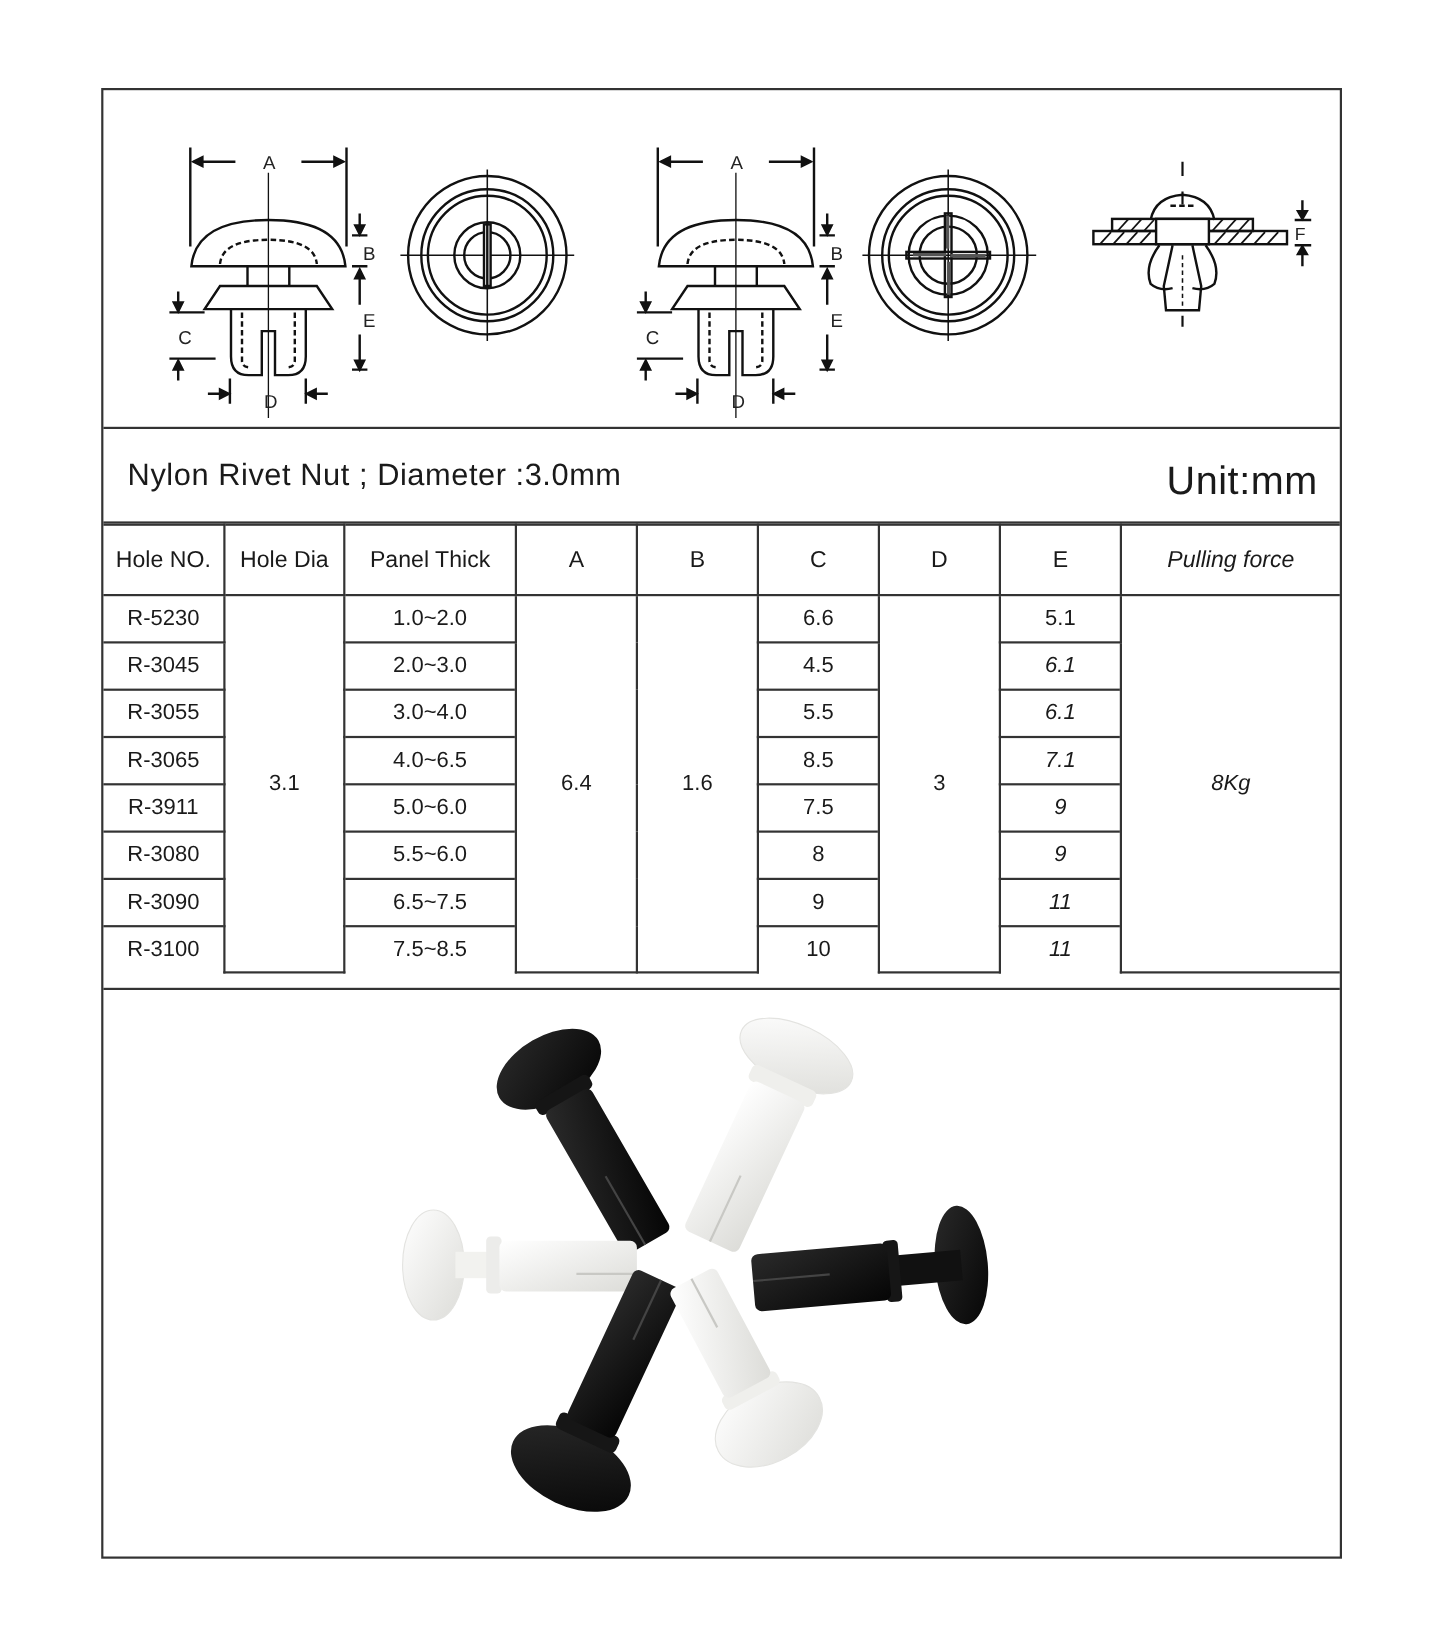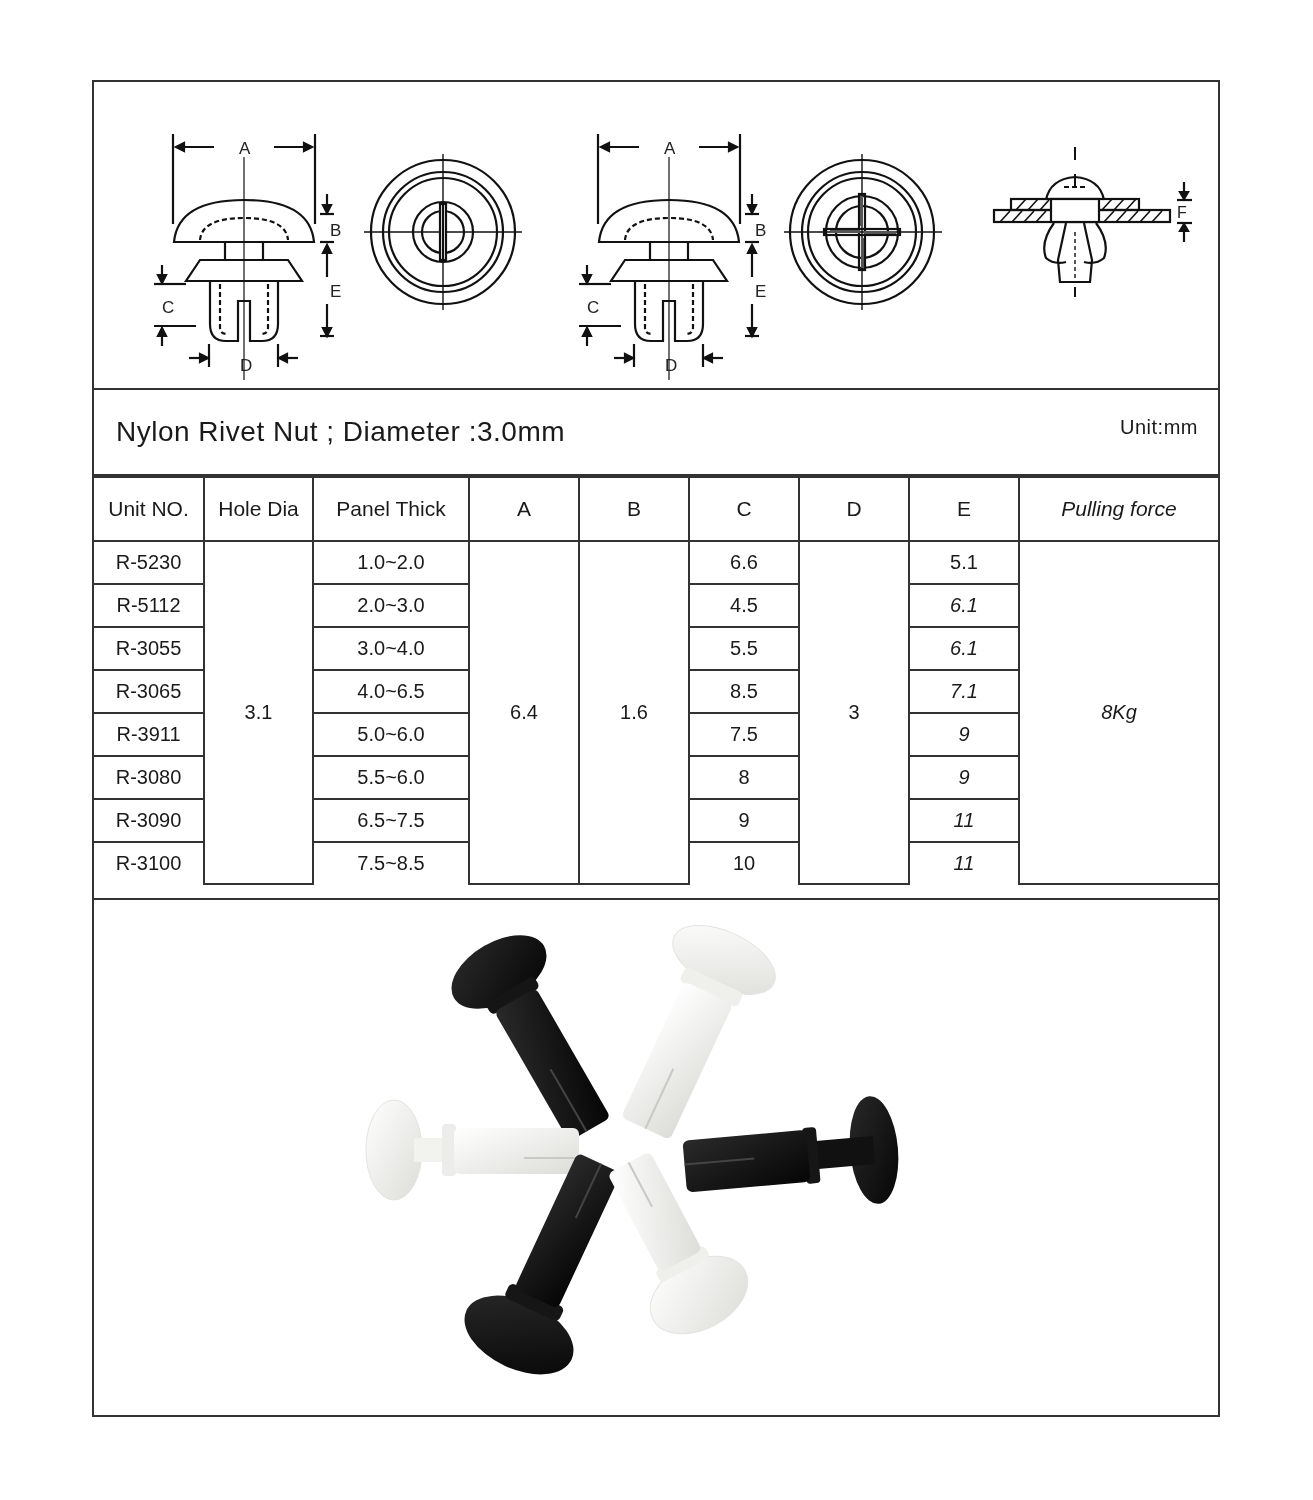--- a/index.html
+++ b/index.html
@@ -2,21 +2,21 @@
 <html><head>
 <meta charset="utf-8">
 <style>
   html, body { margin:0; padding:0; background:#ffffff; }
   body { width:1313px; height:1500px; position:relative; overflow:hidden; font-family:"Liberation Sans", sans-serif; color:#1a1a1a; }
   .frame { position:absolute; left:92px; top:80px; width:1128px; height:1337px; border:2px solid #333; box-sizing:border-box; }
   .diagrams { position:absolute; left:0; top:0; width:1124px; height:306px; border-bottom:2px solid #333; }
   .diagrams svg { position:absolute; left:0; top:0; }
   .titlebar { position:absolute; left:0; top:308px; width:1124px; height:84px; border-bottom:2px solid #333; }
   .title-left { position:absolute; left:6px; top:26px; font-size:28px; letter-spacing:0.5px;margin-left:16px; }
-  .title-right { position:absolute; right:20px; top:26px; font-size:20px; letter-spacing:0.5px; }
+  .title-right { position:absolute; right:20px; top:26px; font-size:36px; letter-spacing:0.5px; }
   table.spec { position:absolute; left:0; top:394px; border-collapse:collapse; table-layout:fixed; font-size:20px; }
   table.spec td, table.spec th { border:2px solid #333; text-align:center; padding:0; font-weight:normal; }
   table.spec th { height:62px; font-size:21px; }
   table.spec td { height:41px; }
   table.spec tr:last-child td { border-bottom:none; }
   table.spec tr td:first-child, table.spec tr th:first-child { border-left:none; }
   table.spec tr td:last-child, table.spec tr th:last-child { border-right:none;font-style:italic; }
   .photo { position:absolute; left:0; top:816px; width:1124px; height:517px; border-top:2px solid #333; }
   .photo svg { position:absolute; left:0; top:0; }
 </style>
@@ -203,21 +203,21 @@
         <col style="width:156px">
         <col style="width:110px">
         <col style="width:110px">
         <col style="width:110px">
         <col style="width:110px">
         <col style="width:110px">
         <col style="width:199px">
     </colgroup>
     <tbody>
         <tr>
-      <th>Unit NO.</th>
+      <th>Hole NO.</th>
       <th>Hole Dia</th>
       <th>Panel Thick</th>
       <th>A</th>
       <th>B</th>
       <th>C</th>
       <th>D</th>
       <th>E</th>
       <th>Pulling force</th>
     </tr>
     <tr>
@@ -225,21 +225,21 @@
       <td rowspan="8">3.1</td>
       <td>1.0~2.0</td>
       <td rowspan="8">6.4</td>
       <td rowspan="8">1.6</td>
       <td>6.6</td>
       <td rowspan="8">3</td>
       <td>5.1</td>
       <td rowspan="8">8Kg</td>
     </tr>
     <tr>
-      <td>R-5112</td>
+      <td>R-3045</td>
       <td>2.0~3.0</td>
       <td>4.5</td>
       <td>6.1</td>
     </tr>
     <tr>
       <td>R-3055</td>
       <td>3.0~4.0</td>
       <td>5.5</td>
       <td>6.1</td>
     </tr>

